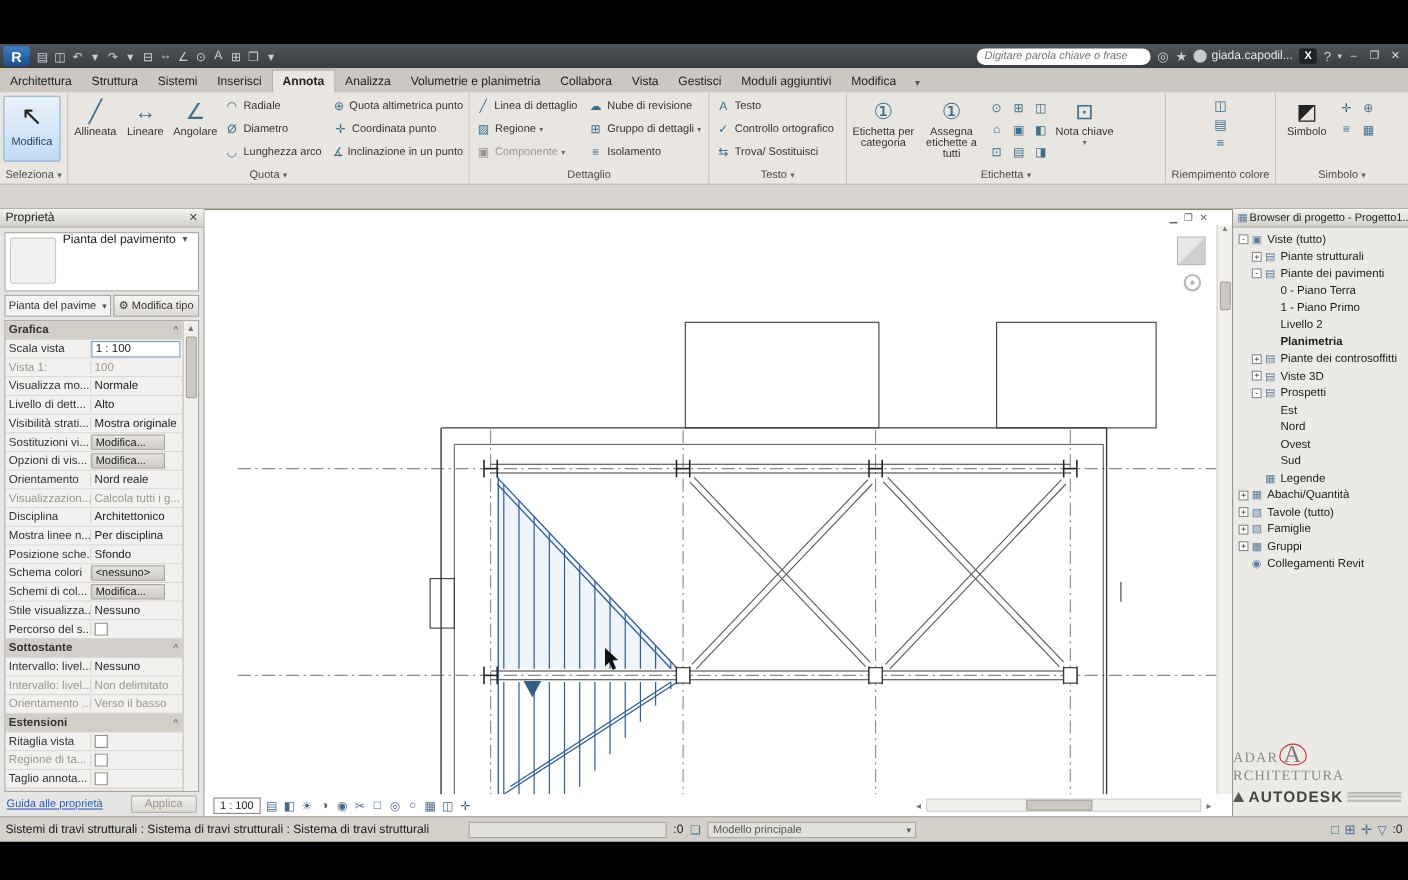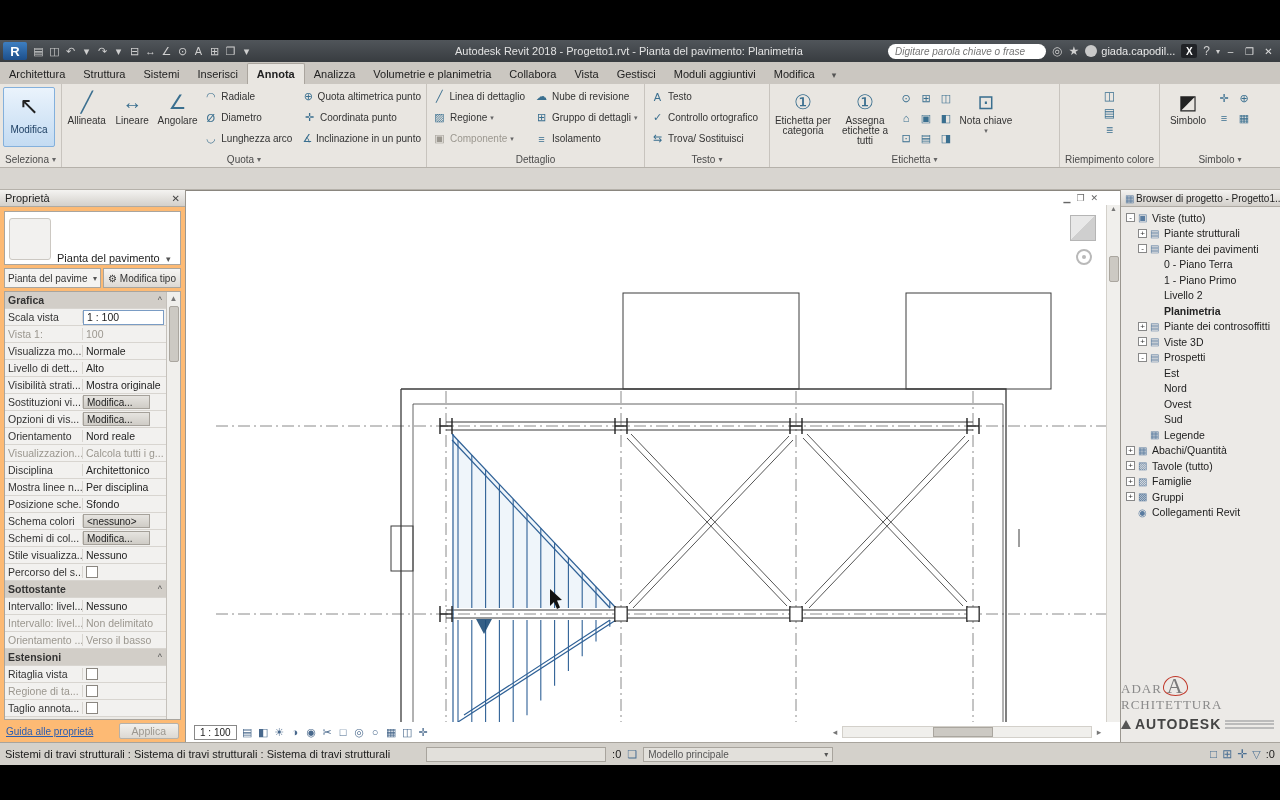--- a/index.html
+++ b/index.html
@@ -46,24 +46,24 @@
   .modbtn .bicon{height:36px;font-size:24px;color:#222;display:flex;align-items:center;}
   .toolgrid{display:grid;grid-template-columns:repeat(3,20px);grid-auto-rows:20px;margin-top:2px;}
   .toolgrid span{display:flex;align-items:center;justify-content:center;color:#3a6f8f;font-size:11px;}
   .iconstack{display:flex;flex-direction:column;gap:3px;align-items:center;width:100%;padding-top:3px;}
   .iconstack span{color:#3a6f8f;font-size:12px;}
 
   
   .optionsbar{position:absolute;top:128px;left:0;right:0;height:22px;background:#d8d5d0;border-bottom:1px solid #b5b1aa;}
 
   
-  .props{position:absolute;left:0;top:150px;width:186px;height:552px;background:#fdba74;border-right:1px solid #9a968f;display:flex;flex-direction:column;}
+  .props{position:absolute;left:0;top:150px;width:186px;height:552px;background:#e5e5e5;border-right:1px solid #9a968f;display:flex;flex-direction:column;}
   .phead{height:17px;background:linear-gradient(#f4f3f1,#d3d0cb);border-bottom:1px solid #aeaaa3;display:flex;align-items:center;padding:0 5px;font-size:11px;color:#222;}
   .phead .x{margin-left:auto;color:#444;font-size:10px;}
-  .typebox{margin:4px 4px 3px;background:#fff;border:1px solid #a9a59e;height:54px;display:flex;align-items:flex-end;}
+  .typebox{margin:4px 4px 3px;background:#fff;border:1px solid #a9a59e;height:54px;display:flex;align-items:flex-start;}
   .type-thumb{width:42px;height:42px;margin:4px;background:#f2f1ef;border:1px solid #ccc8c2;border-radius:3px;}
   .type-name{flex:1;font-size:11px;color:#222;padding-left:2px;}
   .type-dd{width:14px;color:#555;font-size:9px;}
   .selrow{display:flex;height:20px;margin:0 4px 3px;gap:2px;}
   .selcombo{flex:1;background:#f4f3f1;border:1px solid #a9a59e;display:flex;align-items:center;font-size:10px;padding:0 3px;color:#333;}
   .selcombo .dd{margin-left:auto;font-size:8px;color:#555;}
   .modtype{background:linear-gradient(#f6f5f3,#ddd9d4);border:1px solid #a9a59e;font-size:10px;display:flex;align-items:center;gap:3px;padding:0 4px;color:#333;}
   .pgrid{flex:1;margin:0 4px;border:1px solid #a9a59e;background:#eceae6;display:flex;overflow:hidden;}
   .prows{flex:1;overflow:hidden;}
   .prow{display:flex;height:17px;border-bottom:1px solid #d8d5d0;align-items:center;font-size:10.5px;background:#f2f1ef;}
@@ -162,21 +162,20 @@
 
         <span class="text">A</span>
 
         <span class="user-interface">⊞</span>
 
         <span class="switch-windows">❐</span>
 
         <span class="customize-dropdown">▾</span>
 
     </div>
-    <div class="title-text">Autodesk Revit 2018  -  Progetto1.rvt - Pianta del pavimento: Planimetria</div>
     <div class="infocenter">
       <div class="search-box">
         <input placeholder="Digitare parola chiave o frase" style="">
       </div>
       <span class="ic">◎</span>
       <span class="ic">★</span>
       <span class="signin">
           <span class="avatar"></span>
           <span>giada.capodil...</span>
         </span>

